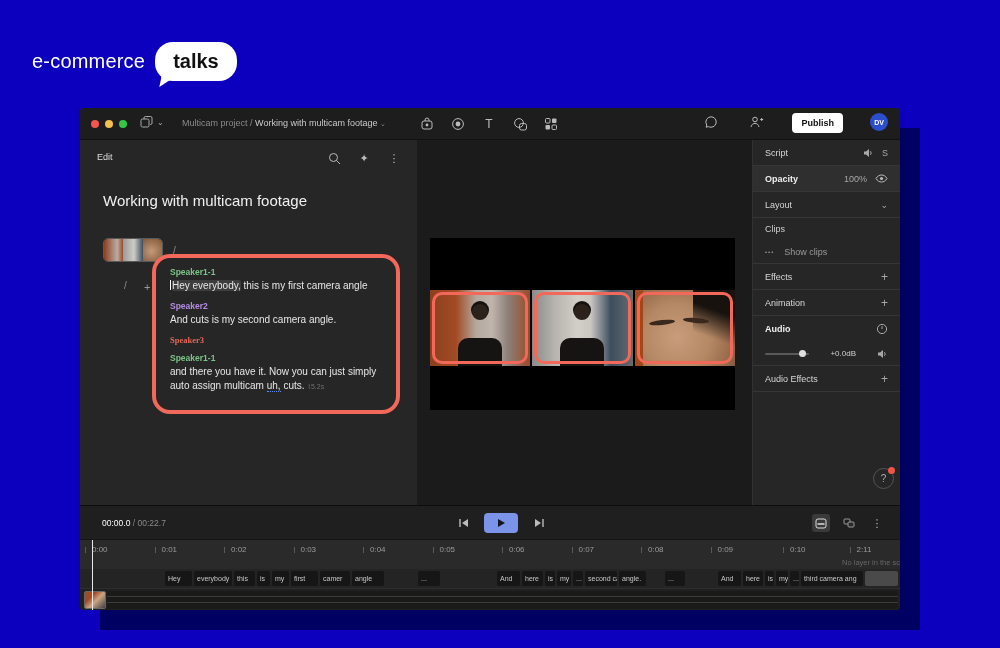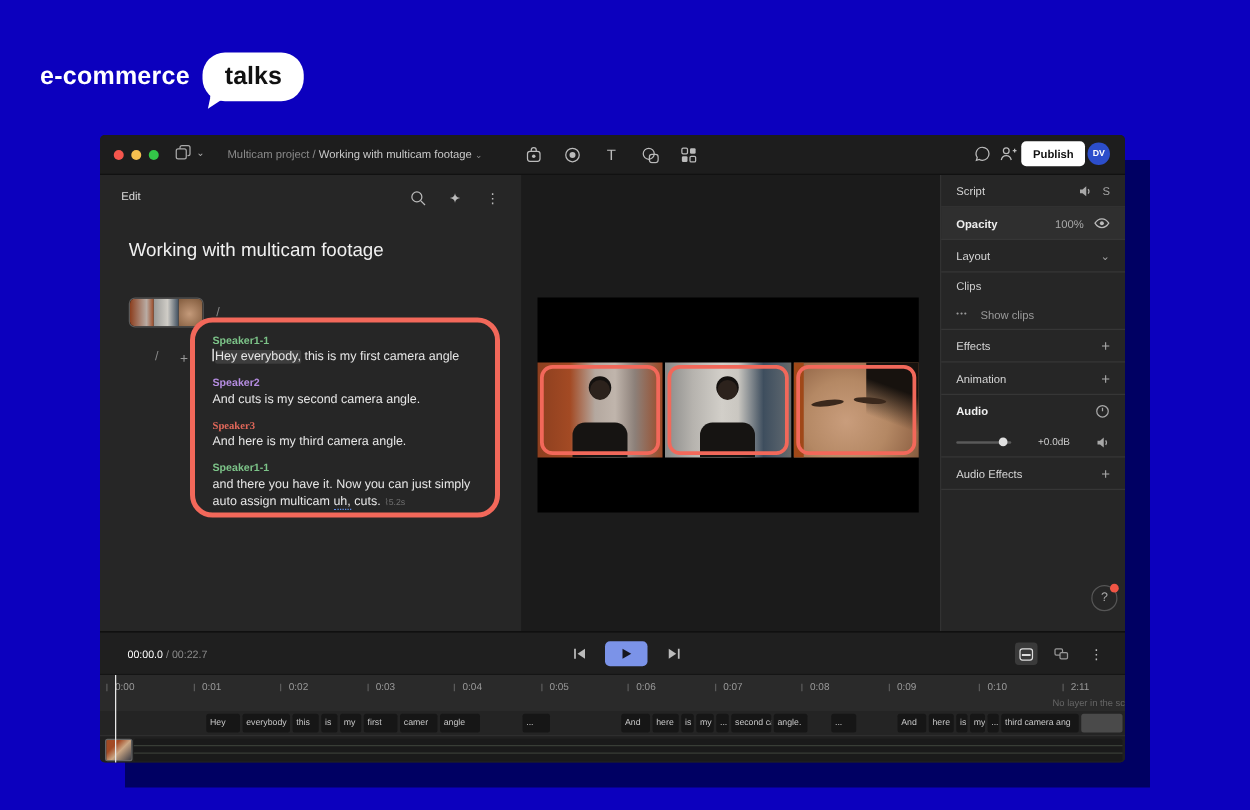--- a/index.html
+++ b/index.html
@@ -1,38 +1,38 @@
 <!DOCTYPE html>
 <html><head>
 <meta charset="utf-8">
 <style>
   * { margin:0; padding:0; box-sizing:border-box; }
   html,body { width:1000px; height:648px; }
   body { background:#0C00BE; font-family:"Liberation Sans", sans-serif; overflow:hidden; position:relative; }
 
   
   .logo { position:absolute; left:32px; top:42px; display:flex; align-items:center; gap:10px; }
-  .logo-brand { color:#fff; font-size:20px; font-weight:bold; letter-spacing:.2px; }
+  .logo-brand { color:#fff; font-size:20px; font-weight:normal; letter-spacing:.2px; }
   .logo-bubble { background:#fff; color:#111; font-size:20px; font-weight:bold; padding:8px 18px; border-radius:18px; position:relative; }
   .logo-bubble:after { content:""; position:absolute; left:6px; bottom:-8px; width:0; height:0; border:9px solid transparent; border-top-color:#fff; border-left-color:#fff; transform:rotate(12deg); }
 
   
   .win-shadow { position:absolute; left:100px; top:128px; width:820px; height:502px; background:#000063; }
   .window { position:absolute; left:80px; top:108px; width:820px; height:502px; background:#232323; border-radius:4px; overflow:hidden; font-size:9px; color:#ccc; }
 
   
   .titlebar { position:relative; height:32px; background:#1d1d1d; border-bottom:1px solid #111; }
   .lights { position:absolute; left:11px; top:12px; display:flex; gap:6px; }
   .light { width:8px; height:8px; border-radius:50%; }
   .l-red{background:#f5564d;} .l-yel{background:#f5bf4f;} .l-grn{background:#33c748;}
   .proj-icon { position:absolute; left:60px; top:8px; display:flex; align-items:center; gap:4px; color:#aaa; }
   .breadcrumb { position:absolute; left:102px; top:10px; font-size:9px; color:#c9c9c9; white-space:nowrap; }
   .breadcrumb .dim { color:#8a8a8a; }
   .tb-icons { position:absolute; left:338px; top:7px; display:flex; gap:13px; align-items:center; }
-  .tb-right { position:absolute; right:12px; top:5px; display:flex; gap:2px; align-items:center; }
+  .tb-right { position:absolute; right:12px; top:5px; display:flex; gap:27px; }
   .icon-btn { width:18px; height:18px; display:flex; align-items:center; justify-content:center; color:#bbb; }
   .publish-btn { background:#fff; color:#111; font-size:9px; font-weight:bold; border:none; border-radius:4px; padding:5px 9px; cursor:pointer; }
   .avatar { width:18px; height:18px; border-radius:50%; background:#2c4ecb; color:#fff; font-size:7px; font-weight:bold; display:flex; align-items:center; justify-content:center; }
 
   
   .main { position:relative; display:flex; height:365px; }
 
   
   .script-panel { width:337px; background:#262626; position:relative; }
   .edit-label { position:absolute; left:17px; top:12px; font-size:9px; color:#ddd; }
@@ -229,21 +229,20 @@
         <div class="block">
           <div class="speaker sp-green">Speaker1-1</div>
           <div class="line"><span class="caret"></span><span class="sel">Hey everybody,</span><span> this is my first camera angle</span></div>
         </div>
         <div class="block">
           <div class="speaker sp-purple">Speaker2</div>
           <div class="line">And cuts is my second camera angle.</div>
         </div>
         <div class="block">
           <div class="speaker sp-red">Speaker3</div>
-          <div class="line">And here is my third camera angle.</div>
         </div>
         <div class="block">
           <div class="speaker sp-green">Speaker1-1</div>
           <div class="line"><span>and there you have it. Now you can just simply auto assign multicam </span><span class="dotted">uh,</span><span> cuts.</span><span class="gap-marker">⌇5.2s</span></div>
         </div>
       </div>
     </div>
 
     <div class="preview-panel">
       <div class="canvas">

